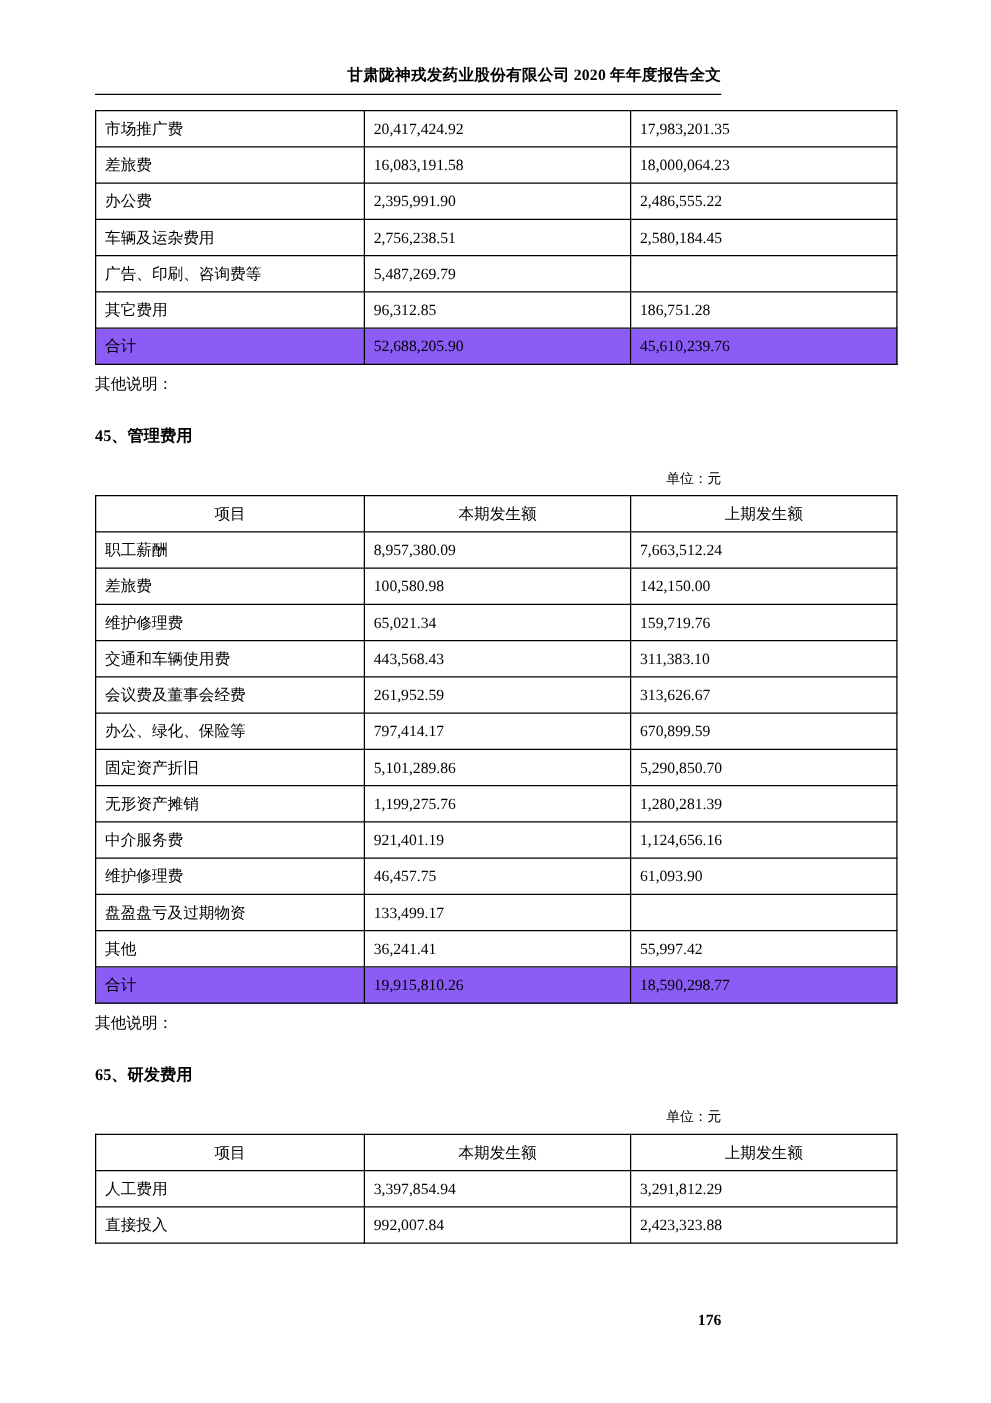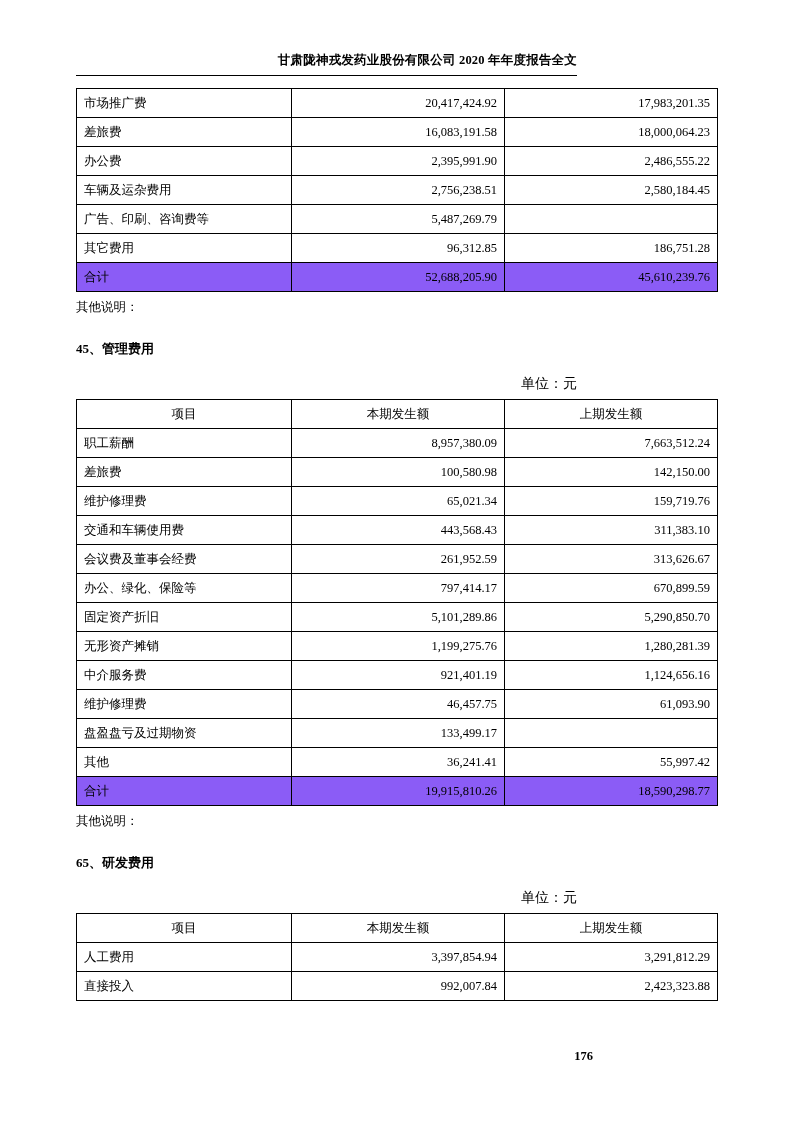--- a/index.html
+++ b/index.html
@@ -42,43 +42,43 @@
   table.fin td, table.fin th {
     border: 1px solid #000000;
     padding: 5px 7px;
     height: 18px;
     font-weight: normal;
     vertical-align: middle;
   }
   .col-item { width: 215px; }
   .col-cur  { width: 213px; }
   .col-prev { width: 213px; }
-  .num { text-align: right; }
+  .num { }
   .ctr { text-align: center; }
   .lft { text-align: left; }
   .total-row td { background: #8b5cf6; }
   .head-row td { text-align: center; }
   .note {
     font-size: 12.5px;
     margin: 7px 0 0 0;
   }
   .section-title {
     font-size: 13px;
     font-weight: bold;
     margin: 24px 0 0 0;
   }
   .unit {
-    font-size: 14px;
+    font-size: 11px;
     text-align: right;
     margin: 17px 0 6px 0;
   }
   .first-table-wrap { margin-top: 12px; }
   .page-number {
     position: absolute;
-    right: 60px;
+    right: 76px;
     bottom: 58px;
     font-size: 12.5px;
     font-weight: bold;
   }
 </style>
 </head>
 <body>
 
 <div class="page">
 

